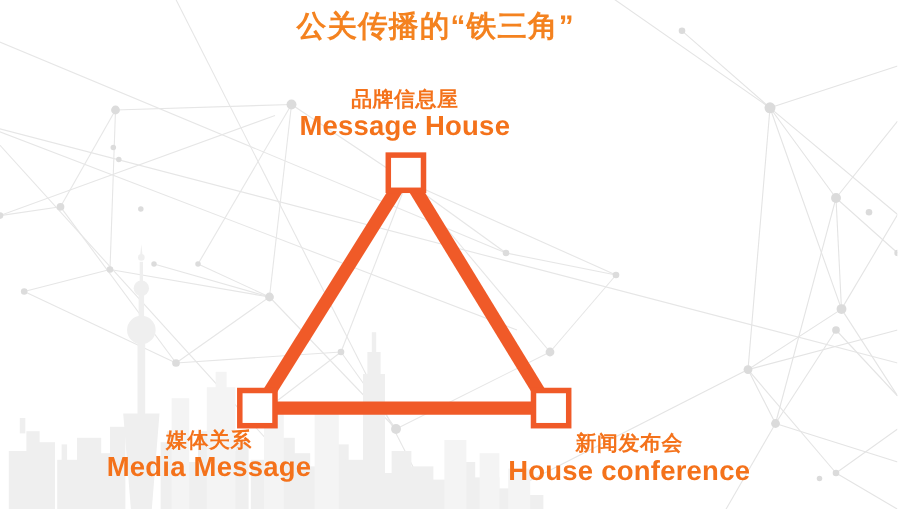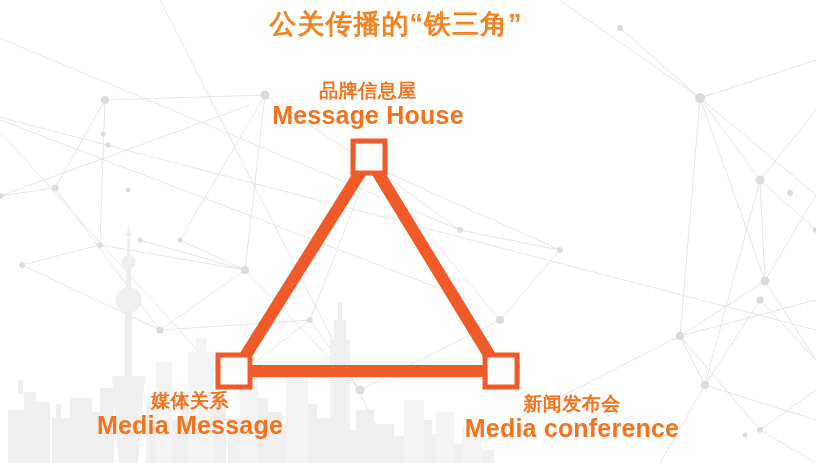--- a/index.html
+++ b/index.html
@@ -267,16 +267,16 @@
     <div class="label-en">Message House</div>
   </div>
 
   <div class="node-label" id="label-bottom-left">
     <div class="label-cn">媒体关系</div>
     <div class="label-en">Media Message</div>
   </div>
 
   <div class="node-label" id="label-bottom-right">
     <div class="label-cn">新闻发布会</div>
-    <div class="label-en">Media conference</div>
+    <div class="label-en">House conference</div>
   </div>
 
 </div>
 
 </body></html>

